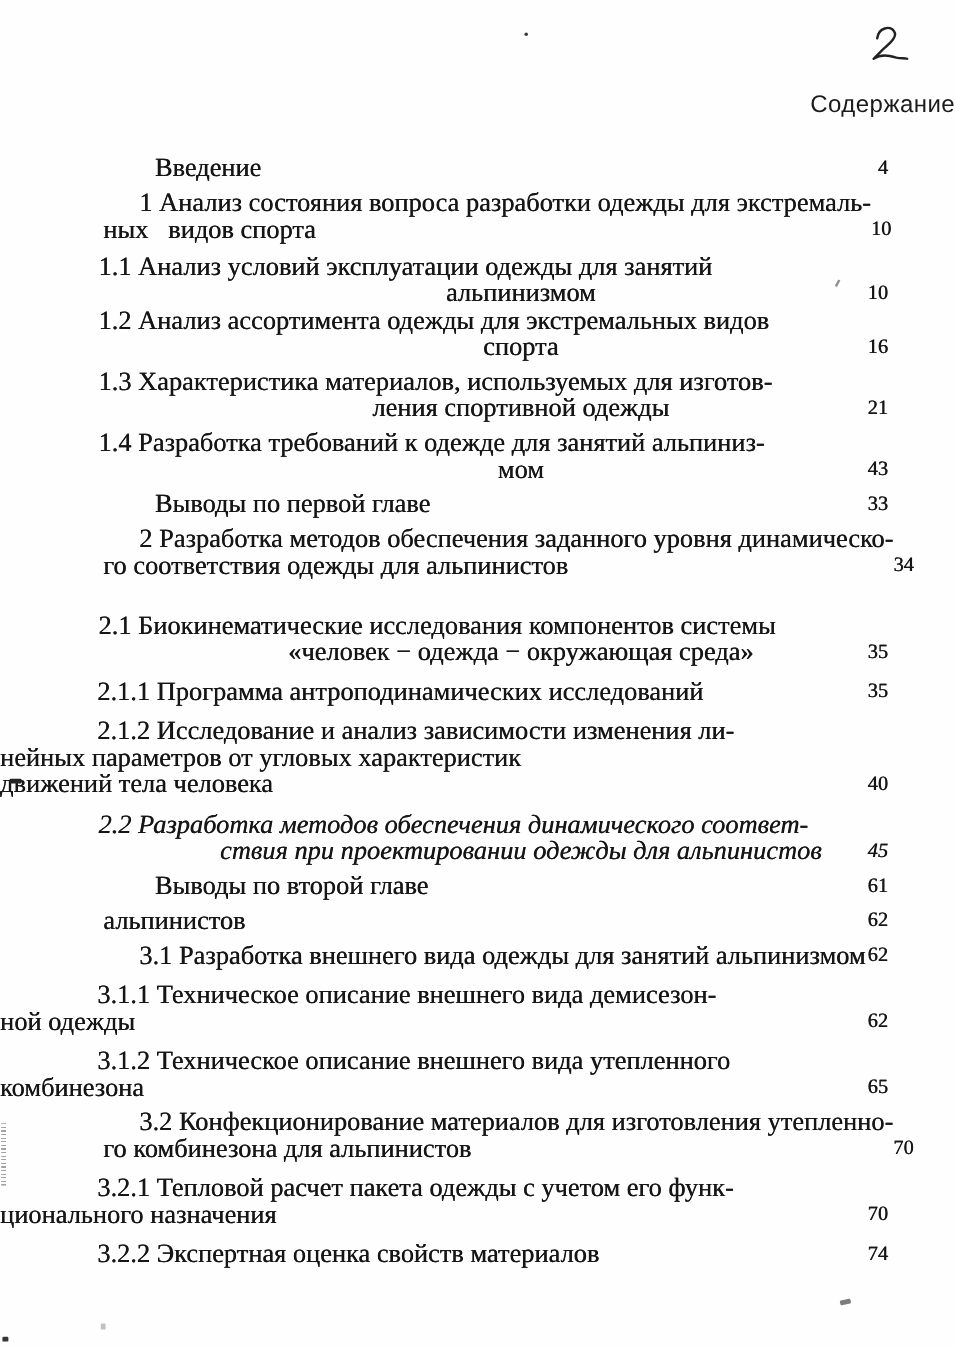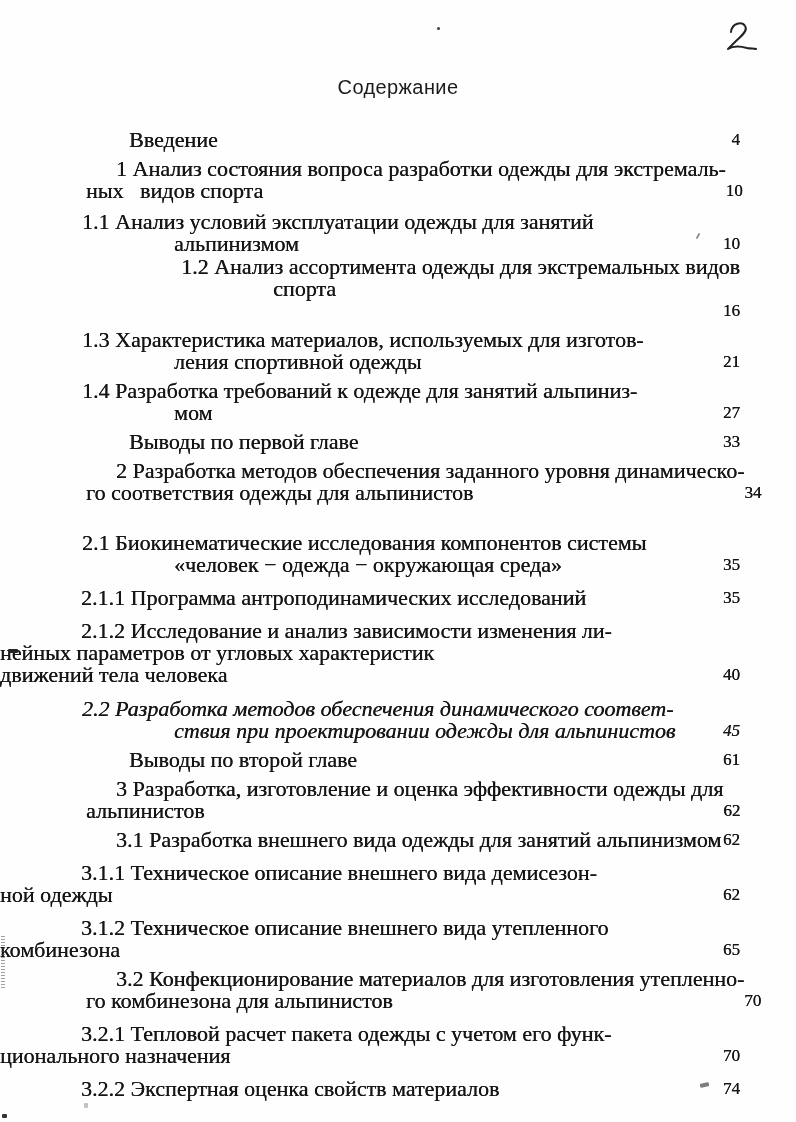--- a/index.html
+++ b/index.html
@@ -11,21 +11,21 @@
     overflow:hidden;
     font-family:"Liberation Serif","DejaVu Serif",serif;
     color:#161616;
   }
   .hw-num{
     position:absolute;top:18px;right:34px;width:40px;height:42px;
   }
   .hw-num svg{width:100%;height:100%;}
   .title{
     margin-top:76px;
-    text-align:center;
+    text-align:right;
     font-family:"Liberation Sans","DejaVu Sans",sans-serif;
     font-size:20px;
     letter-spacing:0.4px;
     color:#1b1b1b;
   }
   .toc{
     margin-top:30px;
     padding-right:56px;
   }
   .entry{
@@ -45,28 +45,28 @@
     text-align:right;
     font-size:17px;
     line-height:22px;
     text-shadow:0.3px 0 0 currentColor;
   }
   
   .lvl-plain  .line.first{padding-left:129px;}
   .lvl-chapter .line.first{padding-left:116px;}
   .lvl-chapter .line.cont {padding-left:86px;font-family:Liberation Serif, serif;}
   .lvl-sub    .line.first{padding-left:82px;}
-  .lvl-sub    .line.cont {padding-left:174px;}
+  .lvl-sub    .line.cont {padding-left:174px;text-align:center;}
   .lvl-subsub .line.first{padding-left:81px;}
   .lvl-subsub .line.cont {}
   
   .entry.lvl-subsub{margin-top:11px;}
   .toc .entry:nth-child(1){margin-top:0;}
   .toc .entry:nth-child(3){margin-top:9px;}
-  .toc .entry:nth-child(4){margin-top:1px;flex-direction:column;}
+  .toc .entry:nth-child(4){margin-top:1px;}
   .toc .entry:nth-child(9){margin-top:28px;}
   .toc .entry:nth-child(12){margin-top:12px;font-style:italic;}
   
   .artifact{position:absolute;}
   .a-top-dot{left:437px;top:27px;width:3px;height:3px;background:#3a3a3a;border-radius:50%;}
   .a-tick{left:697px;top:233px;width:2px;height:6px;background:#6a6a6a;transform:rotate(28deg);opacity:.75;}
   .a-left-dash{left:8px;top:649px;width:10px;height:4px;background:#242424;border-radius:1px;}
   .a-smudge{
     left:1px;top:936px;width:4px;height:52px;
     background:repeating-linear-gradient(0deg,#555 0 1px,transparent 1px 3px);
@@ -127,21 +127,21 @@
           <div class="line cont">ления спортивной одежды</div>
         </div>
     <div class="entry-page">21</div>
   </div>
 
   <div class="entry lvl-sub">
     <div class="entry-text">
           <div class="line first">1.4 Разработка требований к одежде для занятий альпиниз-</div>
           <div class="line cont">мом</div>
         </div>
-    <div class="entry-page">27</div>
+    <div class="entry-page">43</div>
   </div>
 
   <div class="entry lvl-plain">
     <div class="entry-text">
           <div class="line first">Выводы по первой главе</div>
         </div>
     <div class="entry-page">33</div>
   </div>
 
   <div class="entry lvl-chapter">
@@ -186,21 +186,20 @@
 
   <div class="entry lvl-plain">
     <div class="entry-text">
           <div class="line first">Выводы по второй главе</div>
         </div>
     <div class="entry-page">61</div>
   </div>
 
   <div class="entry lvl-chapter">
     <div class="entry-text">
-          <div class="line first">3 Разработка, изготовление и оценка эффективности одежды для</div>
           <div class="line cont">альпинистов</div>
         </div>
     <div class="entry-page">62</div>
   </div>
 
   <div class="entry lvl-chapter">
     <div class="entry-text">
           <div class="line first">3.1 Разработка внешнего вида одежды для занятий альпинизмом</div>
         </div>
     <div class="entry-page">62</div>

